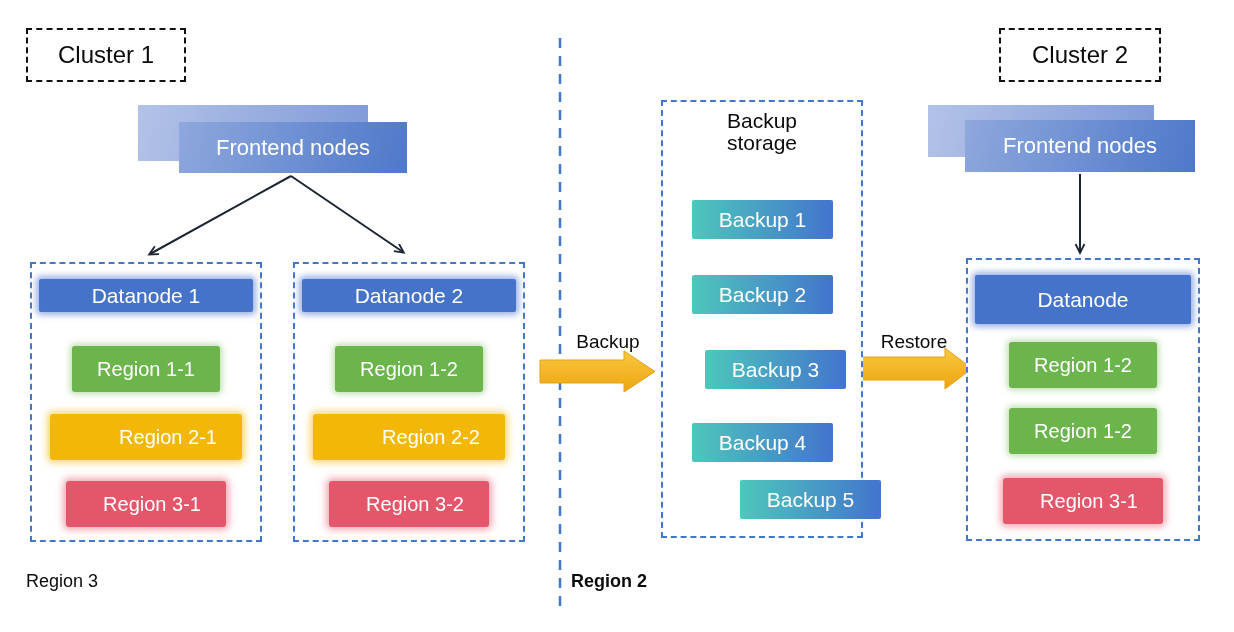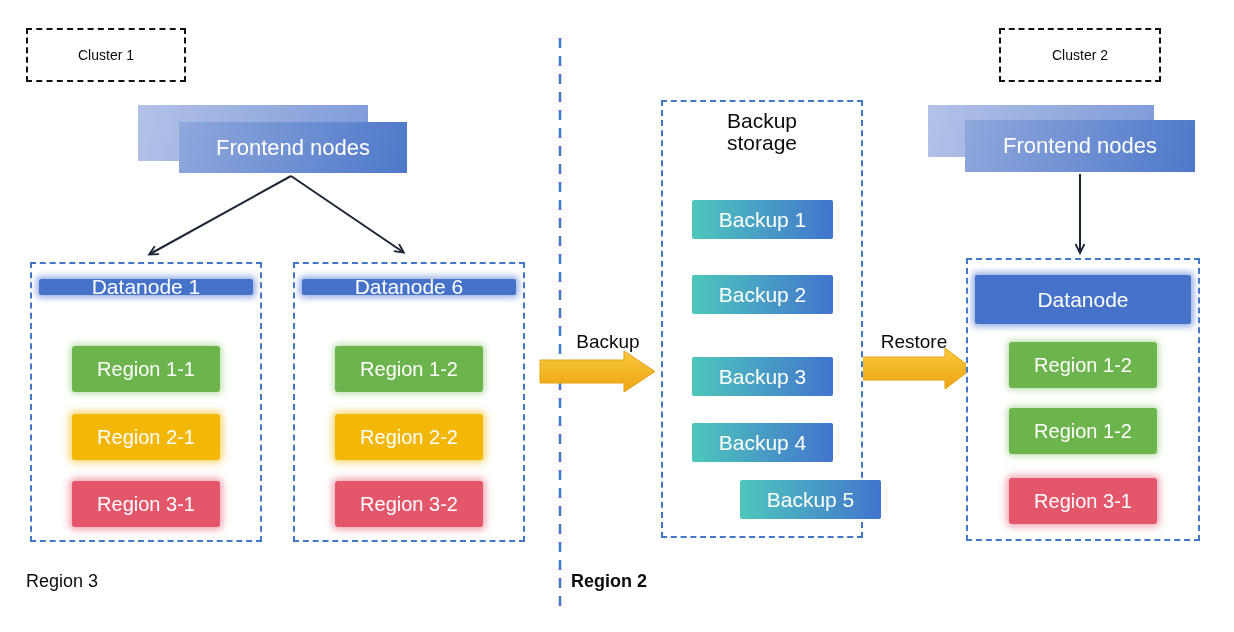--- a/index.html
+++ b/index.html
@@ -4,52 +4,52 @@
 <style>
   html,body{margin:0;padding:0;background:#ffffff;}
   .canvas{
     position:relative;width:1234px;height:632px;background:#ffffff;overflow:hidden;
     font-family:"Liberation Sans", sans-serif;color:#111;
   }
   
   .cluster-label{
     position:absolute;border:2px dashed #111;background:#fff;
     display:flex;align-items:center;justify-content:center;
-    font-size:14px;color:#0b0b0b;
+    font-size:24px;color:#0b0b0b;
   }
   .node-box{
     position:absolute;border:2px dashed var(--dashed-blue,#4377C8);background:#fff;
   }
   
   .fe-back{
     position:absolute;
     background:linear-gradient(105deg,var(--frontend-back-light,#B3C2E8),var(--frontend-back-dark,#7E9AD8));
   }
   .fe-front{
     position:absolute;
     background:linear-gradient(105deg,var(--frontend-light,#8FA8DC),var(--frontend-dark,#4E78CA));
     display:flex;align-items:center;justify-content:center;
     color:#fff;font-size:22px;
   }
   
   .dn-header{
-    position:absolute;left:7px;top:15px;right:7px;height:16px;border-radius:2px;
+    position:absolute;left:7px;top:15px;right:7px;height:33px;border-radius:2px;
     background:var(--header-blue,#4573C9);
     box-shadow:0 0 6px 3px rgba(150,173,228,0.95);
     display:flex;align-items:center;justify-content:center;
     color:#fff;font-size:21px;
   }
   .chip{
     position:absolute;left:50%;transform:translateX(-50%);width:148px;height:46px;border-radius:3px;
     display:flex;align-items:center;justify-content:center;color:#fff;font-size:20px;white-space:nowrap;
   }
   .chip.green{background:var(--region-green,#6CB44C);box-shadow:0 0 6px 2px rgba(108,180,76,0.45);}
   .chip.yellow{background:var(--region-yellow,#F2B707);box-shadow:0 0 7px 3px rgba(242,183,7,0.55);}
-  .chip.red{background:var(--region-red,#E4566A);box-shadow:0 0 7px 3px rgba(228,86,106,0.5);}
-  .chip-1{top:82px;} .chip-2{top:150px;} .chip-3{top:217px;}
+  .chip.red{background:var(--region-red,#E4566A);box-shadow:0 0 7px 3px rgba(228,86,106,0.5);padding-left:12px;}
+  .chip-1{top:82px;} .chip-2{top:150px;padding-left:44px;} .chip-3{top:217px;}
   
   .bs-title{
     position:absolute;left:50%;transform:translateX(-50%);top:8px;width:110px;
     text-align:center;font-size:21px;line-height:22px;color:#0c0c0c;
   }
   .backup-chip{
     position:absolute;left:29px;width:141px;height:39px;border-radius:2px;
     background:linear-gradient(90deg,var(--backup-teal,#4DC7BB),var(--backup-blue,#4374CE));
     display:flex;align-items:center;justify-content:center;color:#fff;font-size:21px;
   }
@@ -112,42 +112,42 @@
     <div class="chip yellow chip-2">
       <span>Region 2-1</span>
     </div>
     <div class="chip red chip-3">
       <span>Region 3-1</span>
     </div>
   </div>
 
   <div class="node-box" style="left:293px;top:262px;width:228px;height:276px;">
     <div class="dn-header">
-      <span>Datanode 6</span>
+      <span>Datanode 2</span>
     </div>
     <div class="chip green chip-1">
       <span>Region 1-2</span>
     </div>
     <div class="chip yellow chip-2">
       <span>Region 2-2</span>
     </div>
     <div class="chip red chip-3">
       <span>Region 3-2</span>
     </div>
   </div>
 
   <div class="node-box" style="left:661px;top:100px;width:198px;height:434px;">
     <div class="bs-title">Backup storage</div>
     <div class="backup-chip" style="top:98px;">
       <span>Backup 1</span>
     </div>
     <div class="backup-chip" style="top:173px;">
       <span>Backup 2</span>
     </div>
-    <div class="backup-chip" style="top:255px;">
+    <div class="backup-chip" style="top:248px;margin-left:13px;">
       <span>Backup 3</span>
     </div>
     <div class="backup-chip" style="top:321px;">
       <span>Backup 4</span>
     </div>
     <div class="backup-chip" style="top:378px;margin-left:48px;">
       <span>Backup 5</span>
     </div>
   </div>
 

